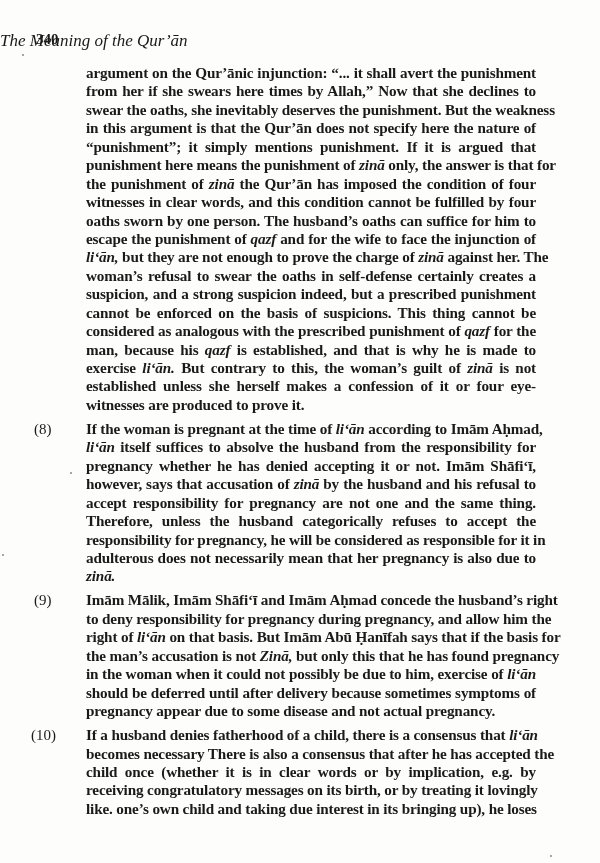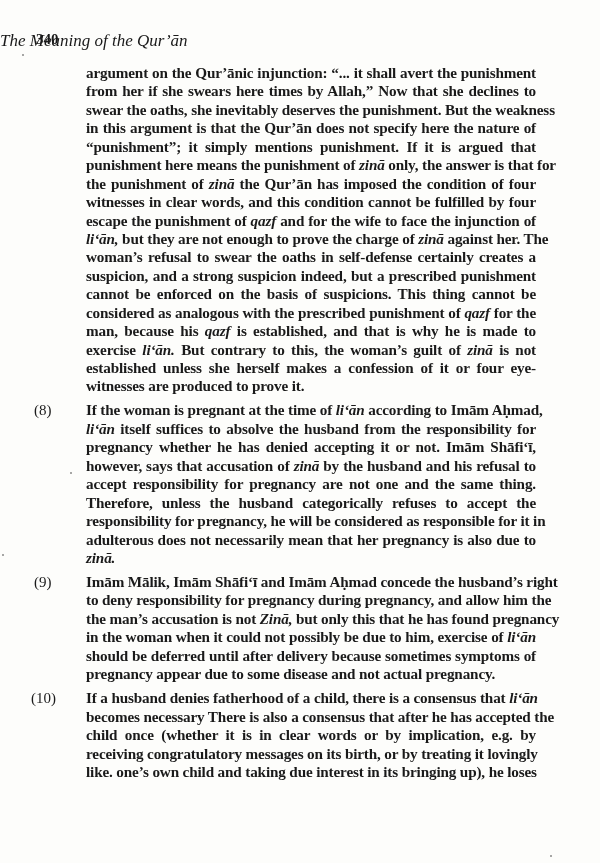--- a/index.html
+++ b/index.html
@@ -89,20 +89,21 @@
       <div class="num"></div>
       <div class="text">
           <span class="line">argument on the Qur’ānic injunction: “... it shall avert the punishment</span>
           <span class="line">from her if she swears here times by Allah,” Now that she declines to</span>
           <span class="line">swear the oaths, she inevitably deserves the punishment. But the weakness</span>
           <span class="line">in this argument is that the Qur’ān does not specify here the nature of</span>
           <span class="line">“punishment”; it simply mentions punishment. If it is argued that</span>
           <span class="line">punishment here means the punishment of <span class="it">zinā</span> only, the answer is that for</span>
           <span class="line">the punishment of <span class="it">zinā</span> the Qur’ān has imposed the condition of four</span>
           <span class="line">witnesses in clear words, and this condition cannot be fulfilled by four</span>
+          <span class="line">oaths sworn by one person. The husband’s oaths can suffice for him to</span>
           <span class="line">escape the punishment of <span class="it">qazf</span> and for the wife to face the injunction of</span>
           <span class="line"><span class="it">li‘ān,</span> but they are not enough to prove the charge of <span class="it">zinā</span> against her. The</span>
           <span class="line">woman’s refusal to swear the oaths in self-defense certainly creates a</span>
           <span class="line">suspicion, and a strong suspicion indeed, but a prescribed punishment</span>
           <span class="line">cannot be enforced on the basis of suspicions. This thing cannot be</span>
           <span class="line">considered as analogous with the prescribed punishment of <span class="it">qazf</span> for the</span>
           <span class="line">man, because his <span class="it">qazf</span> is established, and that is why he is made to</span>
           <span class="line">exercise <span class="it">li‘ān.</span> But contrary to this, the woman’s guilt of <span class="it">zinā</span> is not</span>
           <span class="line">established unless she herself makes a confession of it or four eye-</span>
           <span class="line last">witnesses are produced to prove it.</span>
@@ -120,20 +121,21 @@
           <span class="line">responsibility for pregnancy, he will be considered as responsible for it in</span>
           <span class="line">adulterous does not necessarily mean that her pregnancy is also due to</span>
           <span class="line last"><span class="it">zinā.</span></span>
         </div>
     </div>
     <div class="para">
       <div class="num">(9)</div>
       <div class="text">
           <span class="line">Imām Mālik, Imām Shāfi‘ī and Imām Aḥmad concede the husband’s right</span>
           <span class="line">to deny responsibility for pregnancy during pregnancy, and allow him the</span>
+          <span class="line">right of <span class="it">li‘ān</span> on that basis. But Imām Abū Ḥanīfah says that if the basis for</span>
           <span class="line">the man’s accusation is not <span class="it">Zinā,</span> but only this that he has found pregnancy</span>
           <span class="line">in the woman when it could not possibly be due to him, exercise of <span class="it">li‘ān</span></span>
           <span class="line">should be deferred until after delivery because sometimes symptoms of</span>
           <span class="line last">pregnancy appear due to some disease and not actual pregnancy.</span>
         </div>
     </div>
     <div class="para">
       <div class="num wide">(10)</div>
       <div class="text">
           <span class="line">If a husband denies fatherhood of a child, there is a consensus that <span class="it">li‘ān</span></span>

